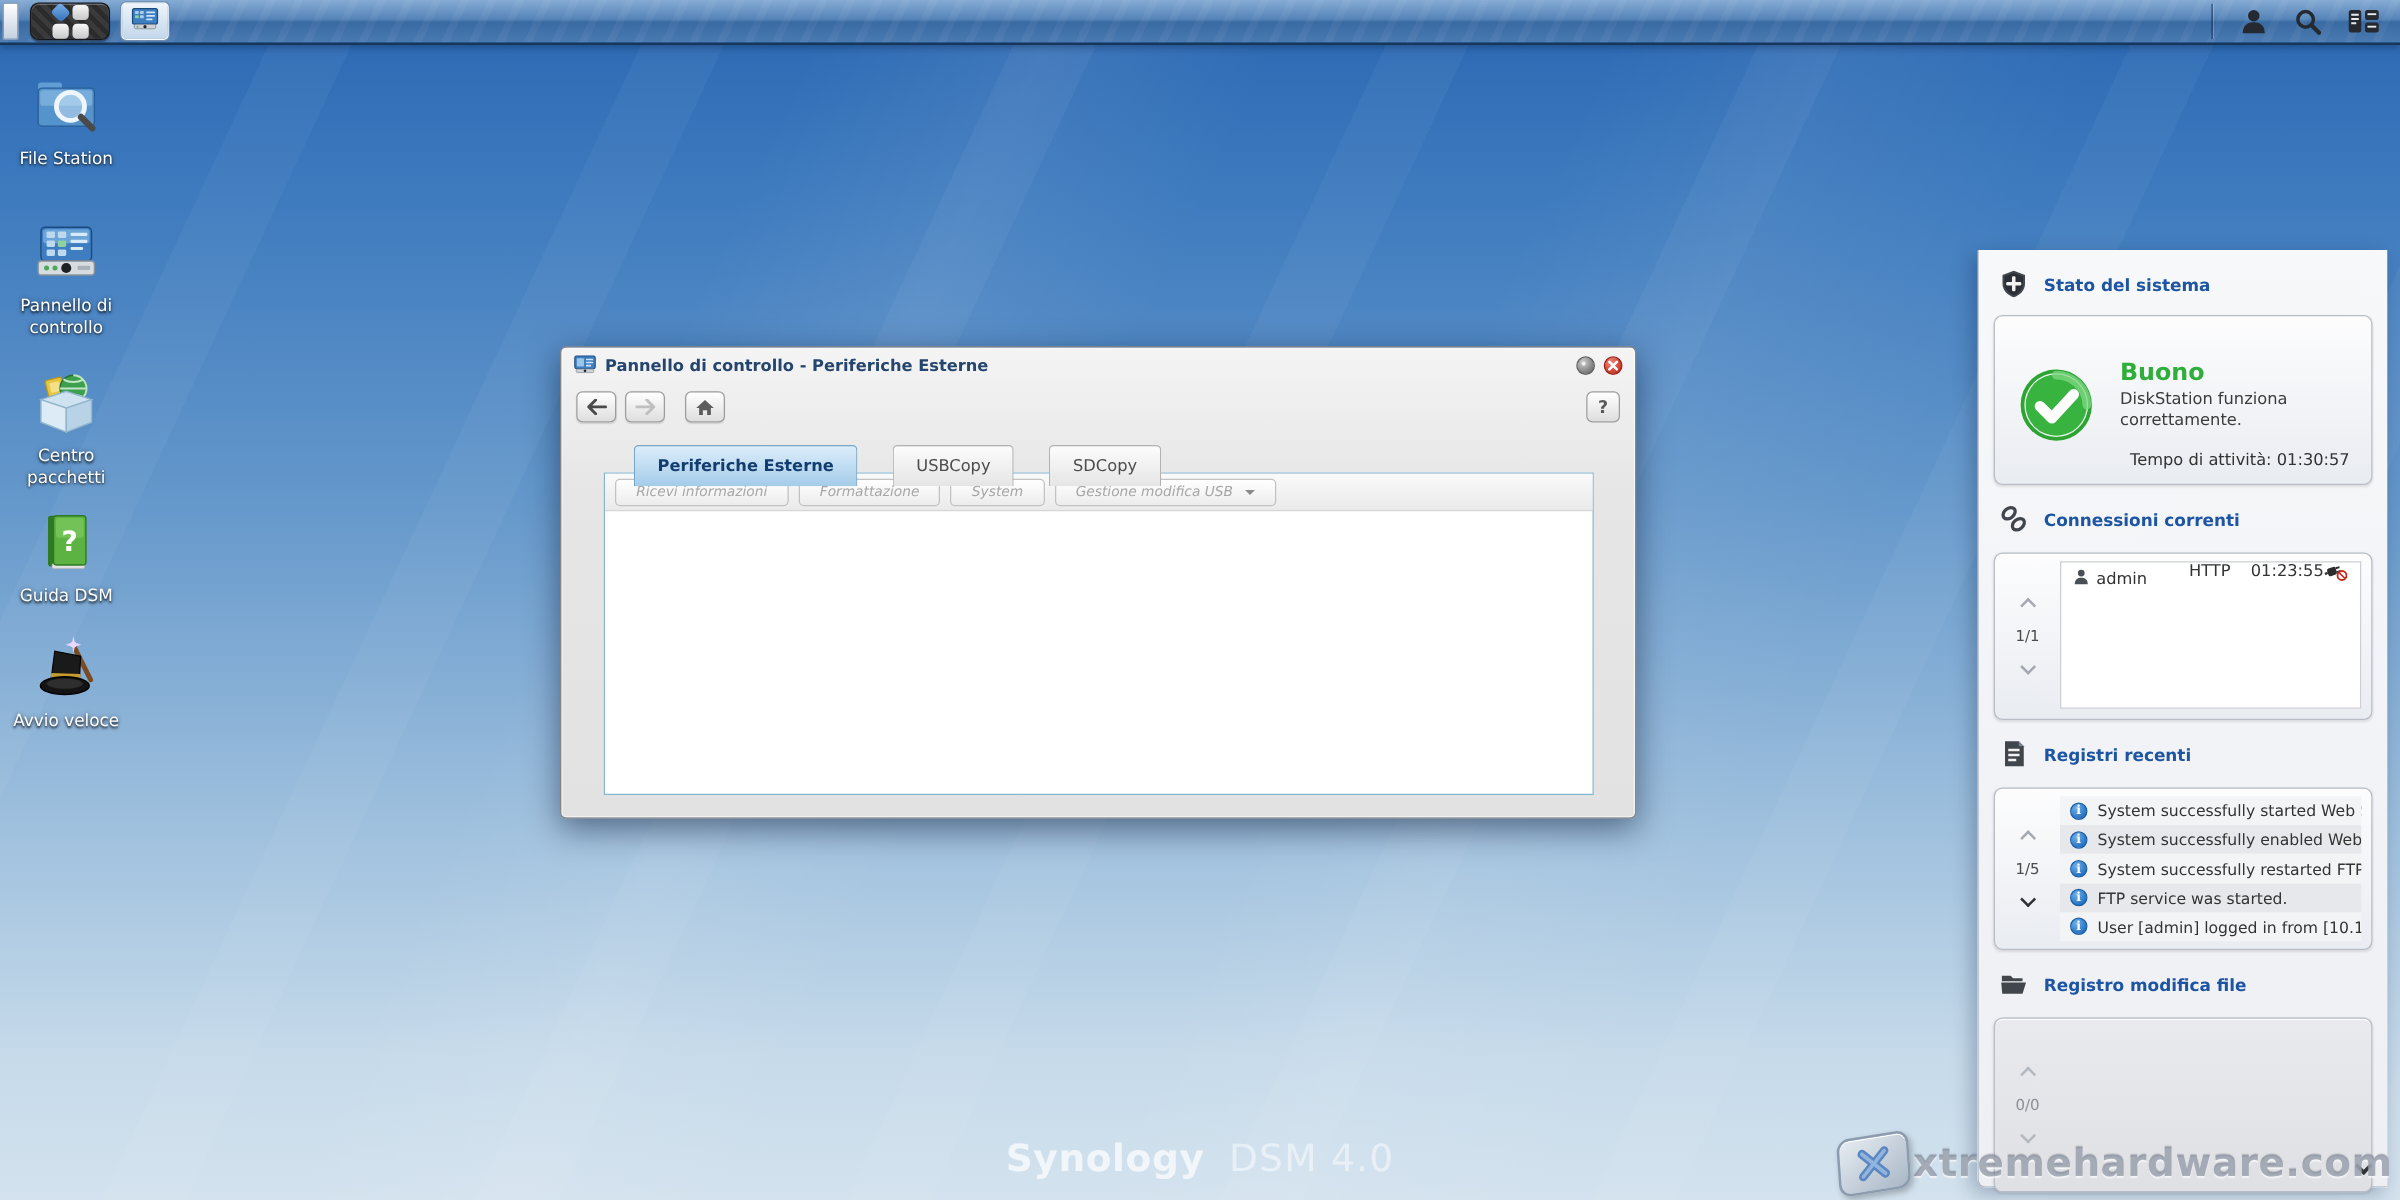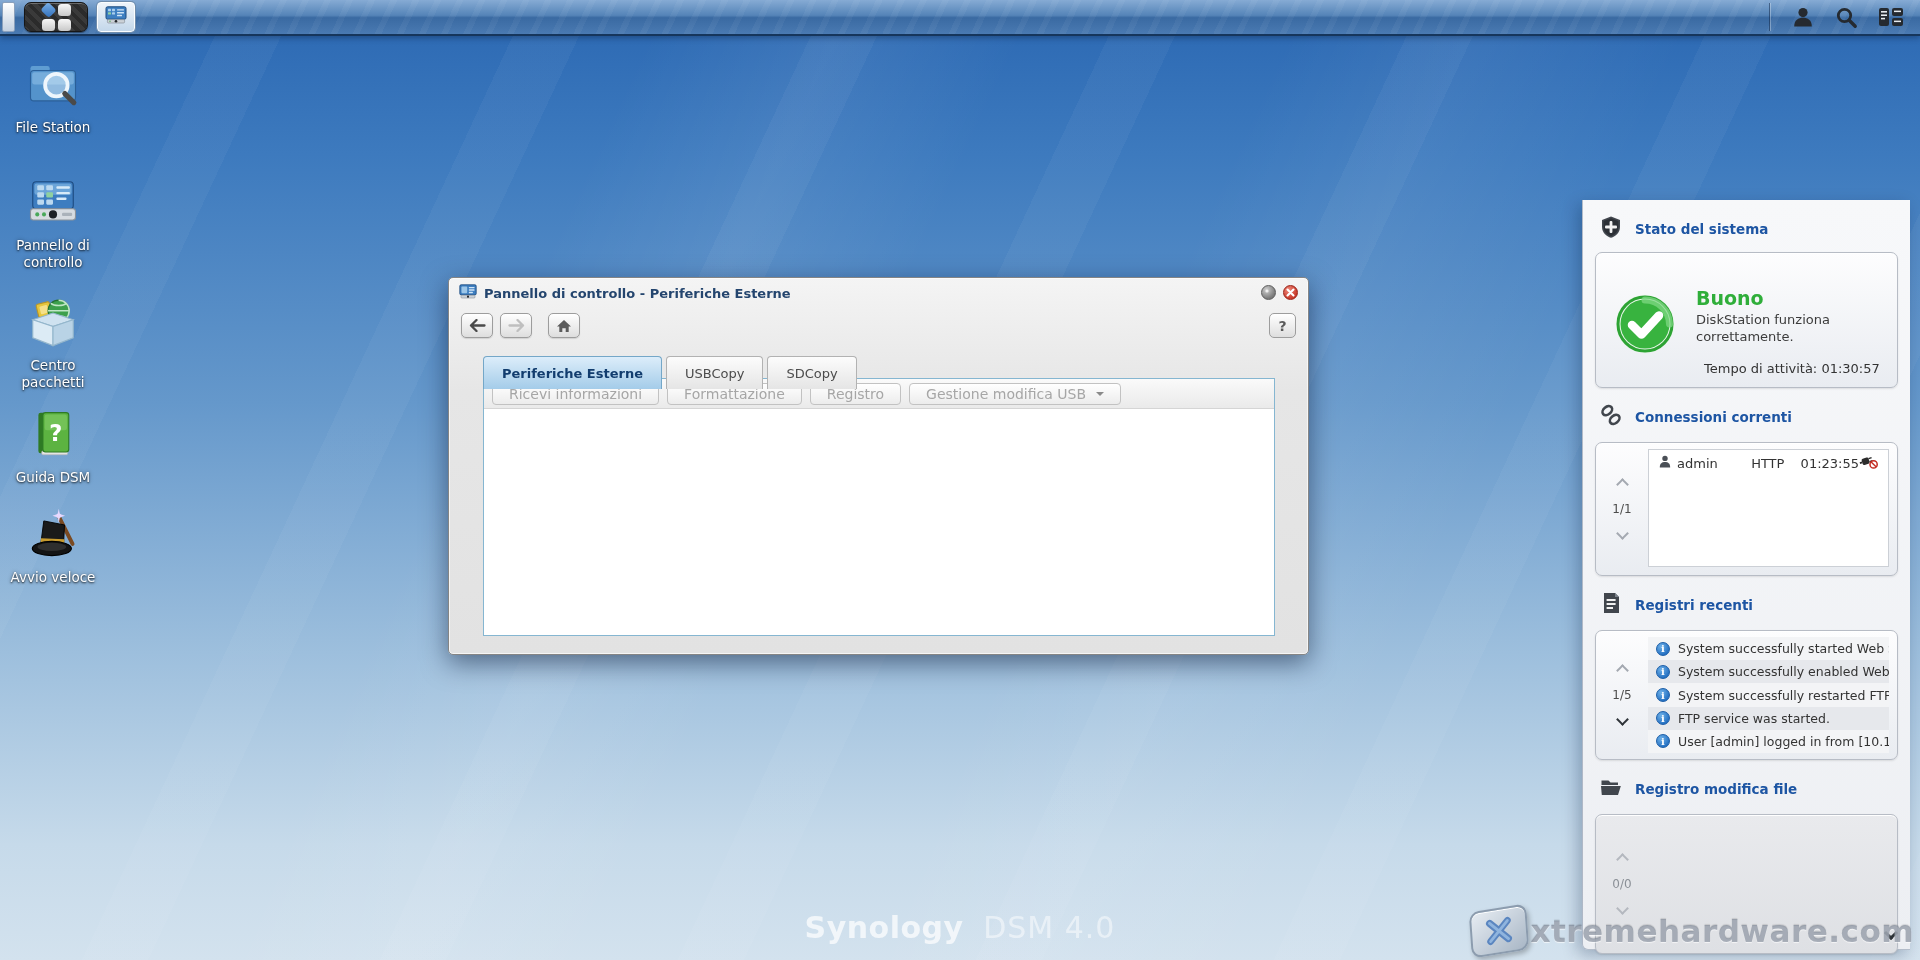--- a/index.html
+++ b/index.html
@@ -68,30 +68,30 @@
   .win-nav { display:flex; gap:7px; padding:5px 12px 0; position:relative; }
   .nav-btn { width:32px; height:25px; border-radius:5px; border:1px solid #9d9d9d;
     background:linear-gradient(180deg,#ffffff,#dedede); display:flex; align-items:center; justify-content:center; cursor:pointer;
     box-shadow:0 1px 1px rgba(0,0,0,.12); }
   .help-btn { position:absolute; right:12px; top:5px; width:27px; height:25px; border-radius:5px; border:1px solid #9d9d9d;
     background:linear-gradient(180deg,#ffffff,#dedede); color:#5a5a5a; font-size:14px; font-weight:bold;
     display:flex; align-items:center; justify-content:center; cursor:pointer; }
   .win-tabs { position:absolute; left:34px; top:78px; display:flex; gap:4px; z-index:3; }
   .tab { height:23px; padding:16px 18px; display:flex; align-items:center; font-size:13px;
     border:1px solid #b2b2b2; border-bottom:none; border-radius:4px 4px 0 0;
-    background:linear-gradient(180deg,#fcfcfc,#e5e5e5); color:#4c4c4c; cursor:pointer; }
+    background:linear-gradient(180deg,#fcfcfc,#e5e5e5); color:#4c4c4c; cursor:pointer;margin-left:24px; }
   .tab.active { background:linear-gradient(180deg,#dcedfa,#a4cce9); border-color:#74a7c8;
     color:#123d6e; font-weight:bold; }
   .win-content { position:absolute; left:34px; right:33px; top:100px; height:258px;
     border:1px solid #85b6d1; background:#fff; }
   .win-toolbar { height:30px; display:flex; align-items:center; gap:8px; padding:0 8px;
     background:linear-gradient(180deg,#fafafa,#eaeaea); border-bottom:1px solid #d5d5d5; }
   .tool-btn { height:22px; padding:0 16px; border-radius:4px; border:1px solid #c2c2c2;
-    background:linear-gradient(180deg,#ffffff,#ececec); color:#a6a6a6; font-size:14px;
-    display:flex; align-items:center; cursor:pointer; }
+    background:linear-gradient(180deg,#ffffff,#ececec); color:#a6a6a6; font-size:11px;
+    display:flex; align-items:center; cursor:pointer;font-style:italic; }
   .caret { width:0; height:0; border:4px solid transparent; border-top-color:#8a8a8a; margin-left:10px; margin-top:4px; }
 
   
   .widget { position:absolute; left:1582px; top:200px; width:328px; height:750px; z-index:10;
     background:linear-gradient(180deg,#f7f8fa,#edeff3);
     border-left:1px solid rgba(80,100,130,.4); border-bottom:1px solid rgba(80,100,130,.4);
     border-radius:0 0 0 6px; box-shadow:-4px 5px 16px rgba(0,25,60,.28); }
   .w-header { display:flex; align-items:center; gap:12px; padding:15px 14px 9px 16px; }
   .w-header-label { font-size:13.5px; font-weight:bold; color:#1d55a3; cursor:default; }
   .card { margin:0 12px; border:1px solid #b7bcc5; border-radius:7px;
@@ -104,21 +104,21 @@
   .status-uptime { position:absolute; left:108px; bottom:11px; font-size:13px; color:#333;text-align:center; }
   .pager { position:absolute; left:0; top:0; bottom:0; width:52px;
     display:flex; flex-direction:column; align-items:center; justify-content:center; gap:13px; }
   .pager-count { font-size:12px; color:#4c4c4c; }
   .chev { display:inline-block; width:9px; height:9px; border:solid currentColor; border-width:0 0 2.5px 2.5px; cursor:pointer; }
   .chev.up { transform:rotate(135deg); }
   .chev.down { transform:rotate(-45deg); }
   .card-conn { height:134px; margin-top:2px; }
   .conn-list { position:absolute; left:52px; right:8px; top:6px; bottom:8px;
     background:#fff; border:1px solid #ccd0d6; }
-  .conn-row { height:26px; display:flex; align-items:center; padding:0 10px; font-size:13px; color:#333; cursor:pointer; }
+  .conn-row { height:26px; display:flex; padding:0 10px; font-size:13px; color:#333; cursor:pointer; }
   .conn-user { display:flex; align-items:center; gap:6px; width:108px; }
   .conn-proto { width:58px; }
   .conn-time { flex:1; }
   .card-logs { height:130px; margin-top:2px; }
   .log-list { position:absolute; left:52px; right:8px; top:6px; bottom:6px; display:flex; flex-direction:column; }
   .log-row { flex:1; display:flex; align-items:center; gap:8px; padding:0 8px; font-size:12.5px; color:#333;
     white-space:nowrap; overflow:hidden; cursor:pointer; }
   .log-row:nth-child(odd) { background:#f3f4f6; }
   .log-row:nth-child(even) { background:#e6e8ec; }
   .info-dot { flex:0 0 14px; width:14px; height:14px; border-radius:50%;
@@ -340,21 +340,21 @@
     </div>
     <div class="win-tabs">
       <div class="tab active">Periferiche Esterne</div>
       <div class="tab">USBCopy</div>
       <div class="tab">SDCopy</div>
     </div>
     <div class="win-content">
       <div class="win-toolbar">
         <div class="tool-btn">Ricevi informazioni</div>
         <div class="tool-btn">Formattazione</div>
-        <div class="tool-btn">Registro</div>
+        <div class="tool-btn">System</div>
         <div class="tool-btn">
           <span>Gestione modifica USB</span>
           <span class="caret"></span>
         </div>
       </div>
       <div style="flex:1"></div>
     </div>
   </div>
 
   <div class="widget">

